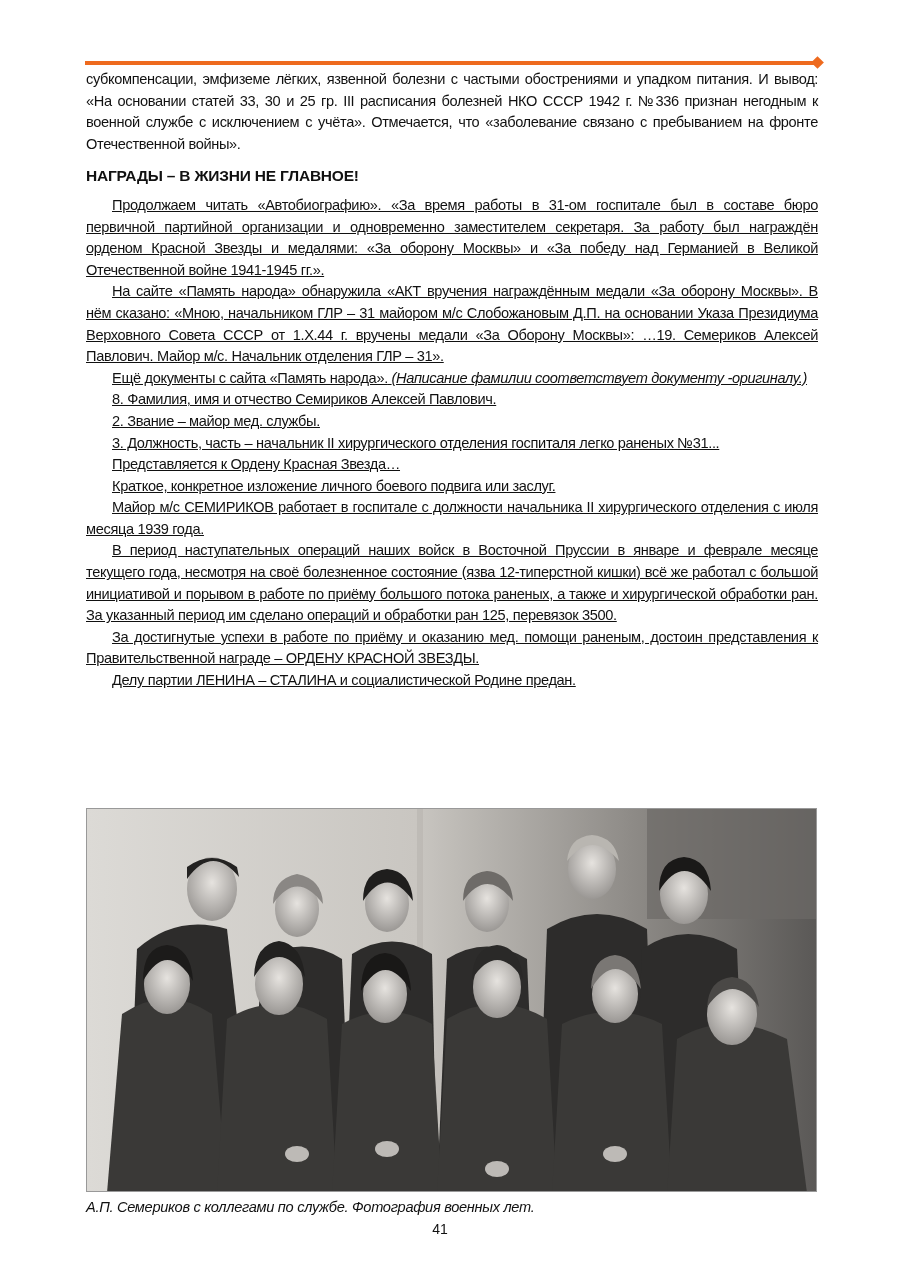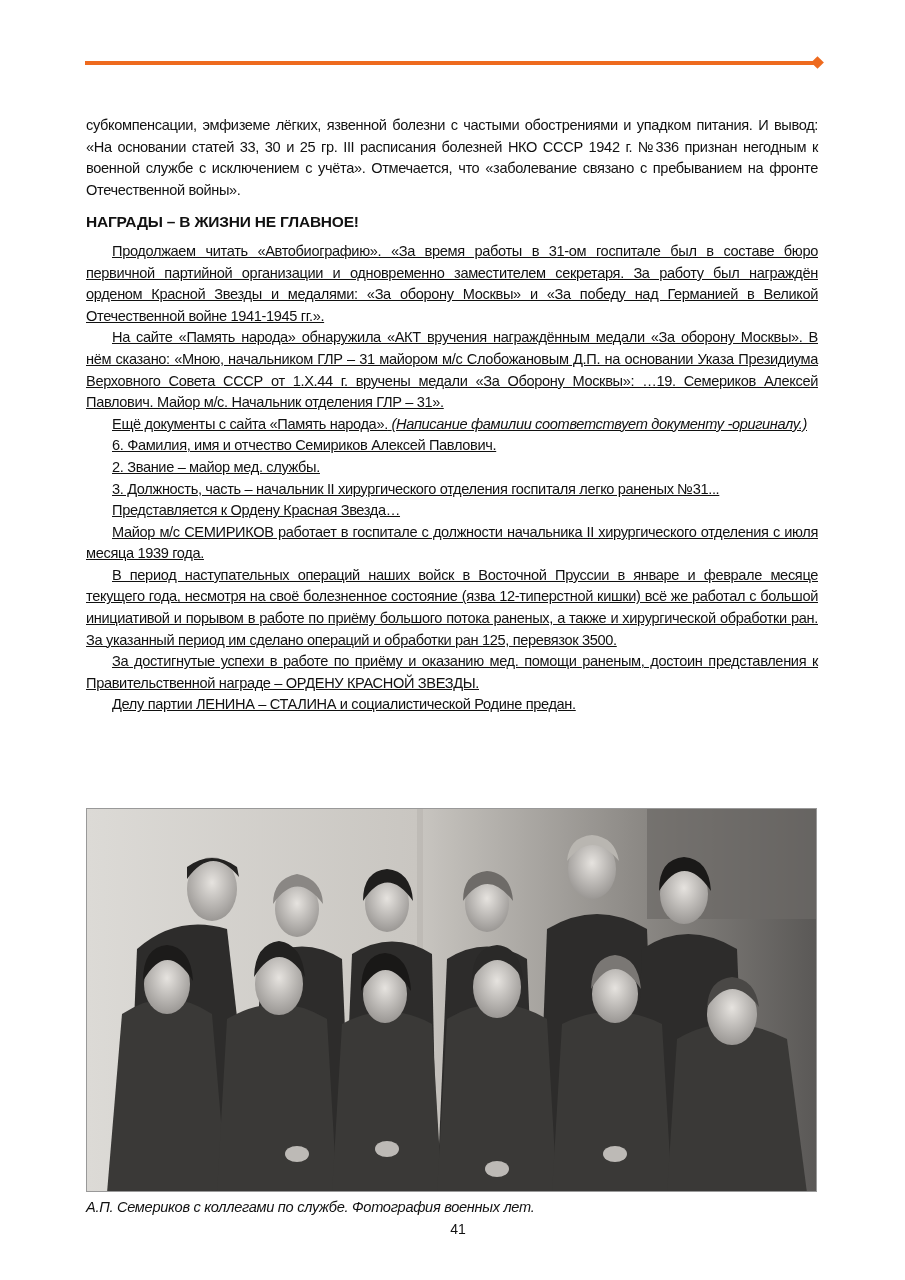--- a/index.html
+++ b/index.html
@@ -8,47 +8,48 @@
   .rule { position: absolute; left: 85px; top: 61px; width: 730px; height: 4px; background: #ee6a1e; }
   .rule-diamond { position: absolute; left: 813px; top: 58px; width: 9px; height: 9px; background: #ee6a1e; transform: rotate(45deg); }
   .text { position: absolute; left: 86px; width: 732px; font-size: 14.6px; line-height: 21.6px; letter-spacing: -0.35px; }
   .p { margin: 0; text-align: justify; text-align-last: left; }
   .ind { text-indent: 26px; text-decoration: underline; }
   .heading { margin: 10px 0 8px 0; text-align: left; font-weight: bold; font-size: 15.5px; letter-spacing: -0.2px; }
   .ital { font-style: italic; }
   .ul { text-decoration: underline; }
   .photo { position: absolute; left: 86px; top: 808px; width: 731px; height: 384px; border: 1px solid #999; box-sizing: border-box; overflow: hidden; background: #d8d6d2; }
   .caption { position: absolute; left: 86px; width: 732px; top: 1199px; font-style: italic; font-size: 14.6px; letter-spacing: -0.3px; }
-  .pagenum { position: absolute; left: 92px; width: 732px; top: 1221px; text-align: center; font-size: 14px; }
+  .pagenum { position: absolute; left: 74px; width: 732px; top: 1221px; text-align: center; font-size: 14px; }
 </style>
 </head>
 <body>
 
 <div class="rule"></div>
 <div class="rule-diamond"></div>
 
-<div class="text" style="top:69px;margin-top:46px;">
+<div class="text" style="top:69px;">
   <p class="p">субкомпенсации, эмфиземе лёгких, язвенной болезни с частыми обострениями и упадком питания. И вывод: «На основании статей 33, 30 и 25 гр. III расписания болезней НКО СССР 1942 г. №336 признан негодным к военной службе с исключением с учёта». Отмечается, что «заболевание связано с пребыванием на фронте Отечественной войны».</p>
 
   <p class="heading">НАГРАДЫ – В ЖИЗНИ НЕ ГЛАВНОЕ!</p>
 
   <p class="p ind">Продолжаем читать «Автобиографию». «За время работы в 31-ом госпитале был в составе бюро первичной партийной организации и одновременно заместителем секретаря. За работу был награждён орденом Красной Звезды и медалями: «За оборону Москвы» и «За победу над Германией в Великой Отечественной войне 1941-1945 гг.».</p>
   <p class="p ind">На сайте «Память народа» обнаружила «АКТ вручения награждённым медали «За оборону Москвы». В нём сказано: «Мною, начальником ГЛР – 31 майором м/с Слобожановым Д.П. на основании Указа Президиума Верховного Совета СССР от 1.Х.44 г. вручены медали «За Оборону Москвы»: …19. Семериков Алексей Павлович. Майор м/с. Начальник отделения ГЛР – 31».</p>
 
   <p class="p ind">
     <span>Ещё документы с сайта «Память народа».</span>
     <span class="ital">(Написание фамилии соответствует документу -оригиналу.)</span>
   </p>
 
 
-  <p class="p ind">6. Фамилия, имя и отчество Семириков Алексей Павлович.</p>
+  <p class="p ind">8. Фамилия, имя и отчество Семириков Алексей Павлович.</p>
   <p class="p ind">2. Звание – майор мед. службы.</p>
   <p class="p ind">3. Должность, часть – начальник II хирургического отделения госпиталя легко раненых №31...</p>
 
   <p class="p ind">Представляется к Ордену Красная Звезда…</p>
+  <p class="p ind">Краткое, конкретное изложение личного боевого подвига или заслуг.</p>
   <p class="p ind">Майор м/с СЕМИРИКОВ работает в госпитале с должности начальника II  хирургического отделения с июля месяца 1939 года.</p>
   <p class="p ind">В период наступательных операций наших войск в Восточной Пруссии в январе и феврале месяце текущего года, несмотря на своё болезненное состояние (язва 12-типерстной кишки) всё же работал с большой инициативой и порывом в работе по приёму большого потока раненых, а также и хирургической обработки ран. За указанный период им сделано операций и обработки ран 125, перевязок 3500.</p>
   <p class="p ind">За достигнутые успехи в работе по приёму и оказанию мед. помощи раненым, достоин представления к Правительственной награде – ОРДЕНУ КРАСНОЙ ЗВЕЗДЫ.</p>
   <p class="p ind">Делу партии ЛЕНИНА – СТАЛИНА и социалистической Родине предан.</p>
 </div>
 
 <div class="photo" title="Black-and-white group photograph of twelve people in military uniforms, six standing in back row and six seated in front">
   <svg width="731" height="384" viewBox="0 0 731 384" xmlns="http://www.w3.org/2000/svg">
     <defs>
       <linearGradient id="bg" x1="0" y1="0" x2="1" y2="0">

